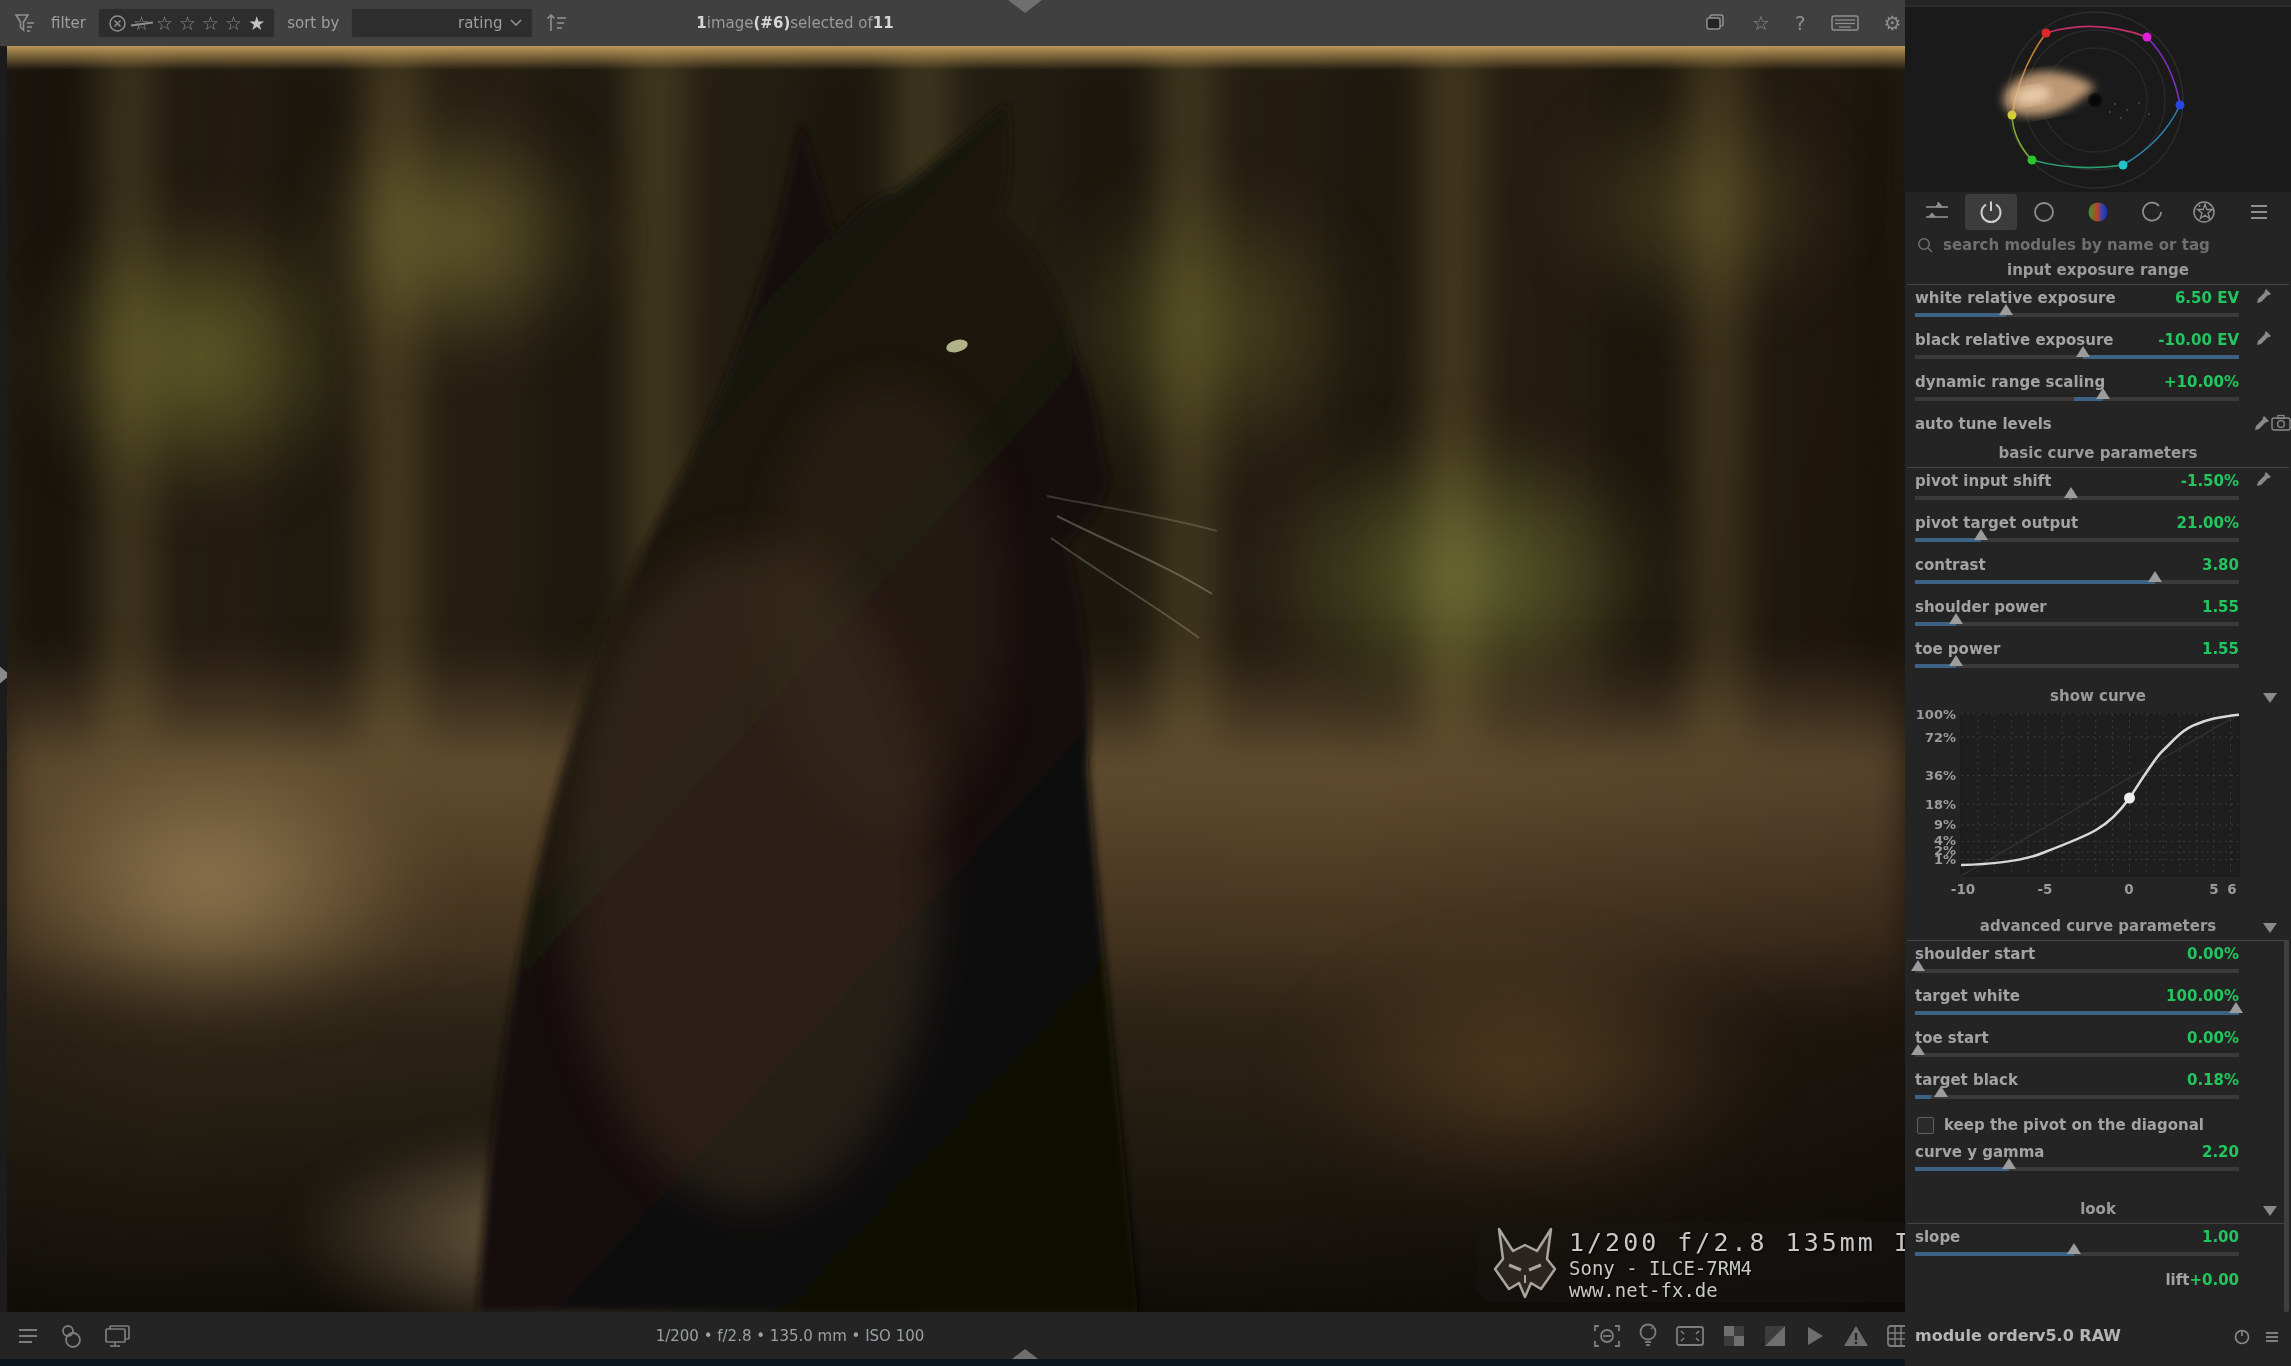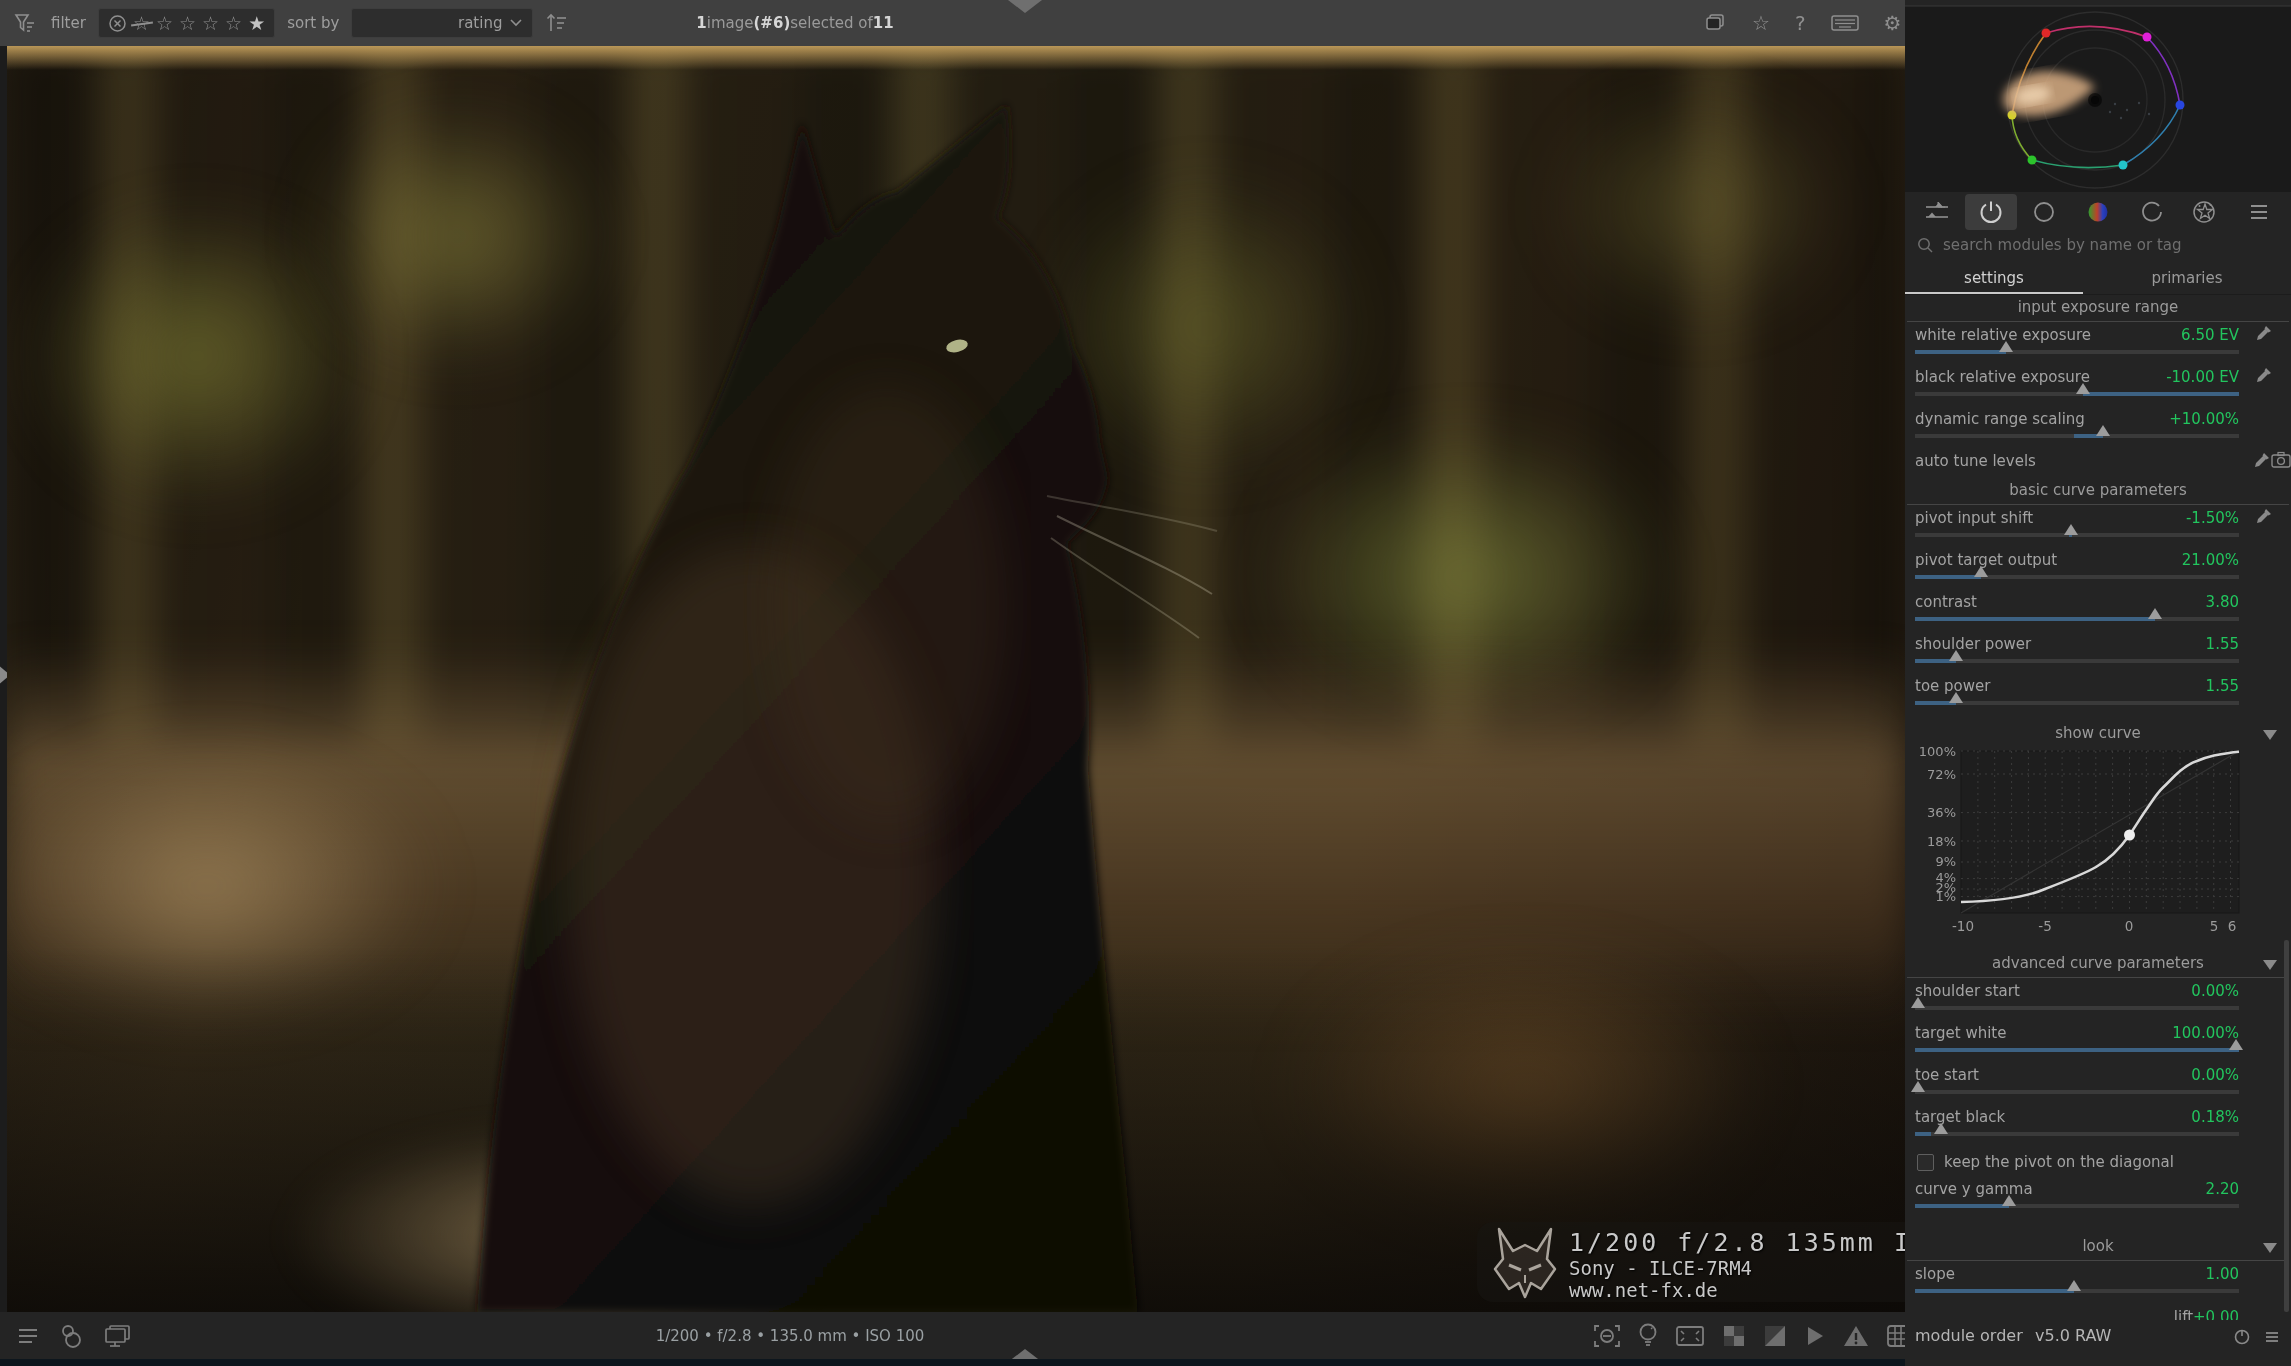--- a/index.html
+++ b/index.html
@@ -36,21 +36,21 @@
   .blur-big{filter:blur(30px);}
   .blur-mid{filter:blur(18px);}
   
   #bottombar{position:absolute;left:0;top:1312px;width:1905px;height:58px;background:#242424;}
   .bb-left{position:absolute;left:16px;top:0;height:47px;display:flex;align-items:center;gap:18px;}
   .bb-center{position:absolute;left:790px;top:0;height:47px;transform:translateX(-50%);
              display:flex;align-items:center;color:#9aa0a3;white-space:nowrap;}
   .bb-right{position:absolute;left:1592px;top:0;height:47px;display:flex;align-items:center;gap:15px;}
   #navystrip{position:absolute;left:0;top:1359px;width:2291px;height:7px;background:#0d161d;}
   
-  #rpanel{position:absolute;left:1905px;top:0;width:386px;height:1366px;background:#242424;}
+  #rpanel{position:absolute;left:1905px;top:0;width:386px;height:1366px;background:#242424;font-weight:bold;}
   #vscope{display:block;}
   .modrow{display:flex;align-items:center;justify-content:space-between;height:40px;padding:0 6px;}
   .modcell{width:52px;height:36px;display:flex;align-items:center;justify-content:center;border-radius:4px;}
   .modcell.active{background:#3c3c3c;}
   .searchrow{display:flex;align-items:center;gap:9px;height:26px;padding-left:12px;color:#6f6f6f;}
   .tabs{position:relative;height:32px;display:flex;border-bottom:1px solid #1c1c1c;margin-top:4px;}
   .tab{display:flex;align-items:center;justify-content:center;height:100%;color:#9a9a9a;}
   .tab.active{color:#d2d2d2;}
   .tab-underline{position:absolute;left:0;bottom:0;width:178px;height:2px;background:#c9c9c9;}
   .sechead{position:relative;height:26px;line-height:24px;text-align:center;color:#9b9b9b;
@@ -391,25 +391,20 @@
     </div>
 
     <div class="searchrow">
       <svg width="17" height="17" viewBox="0 0 17 17">
         <circle cx="7" cy="7" r="5.2" fill="none" stroke="#6f6f6f" stroke-width="1.5"></circle>
         <line x1="11" y1="11" x2="15" y2="15" stroke="#6f6f6f" stroke-width="1.5"></line>
       </svg>
       <span>search modules by name or tag</span>
     </div>
 
-    <div class="tabs">
-      <div class="tab active" style="width:178px;">settings</div>
-      <div class="tab" style="width:208px;">primaries</div>
-      <div class="tab-underline"></div>
-    </div>
 
     <div class="sechead">input exposure range</div>
 
     <div class="srow">
       <div class="sl-head">
         <span class="sl-label">white relative exposure</span>
         <span class="sl-value">6.50 EV</span>
       </div>
       <div class="sl-bar">
         <div class="sl-fill" style="left:0;width:28%;"></div>

